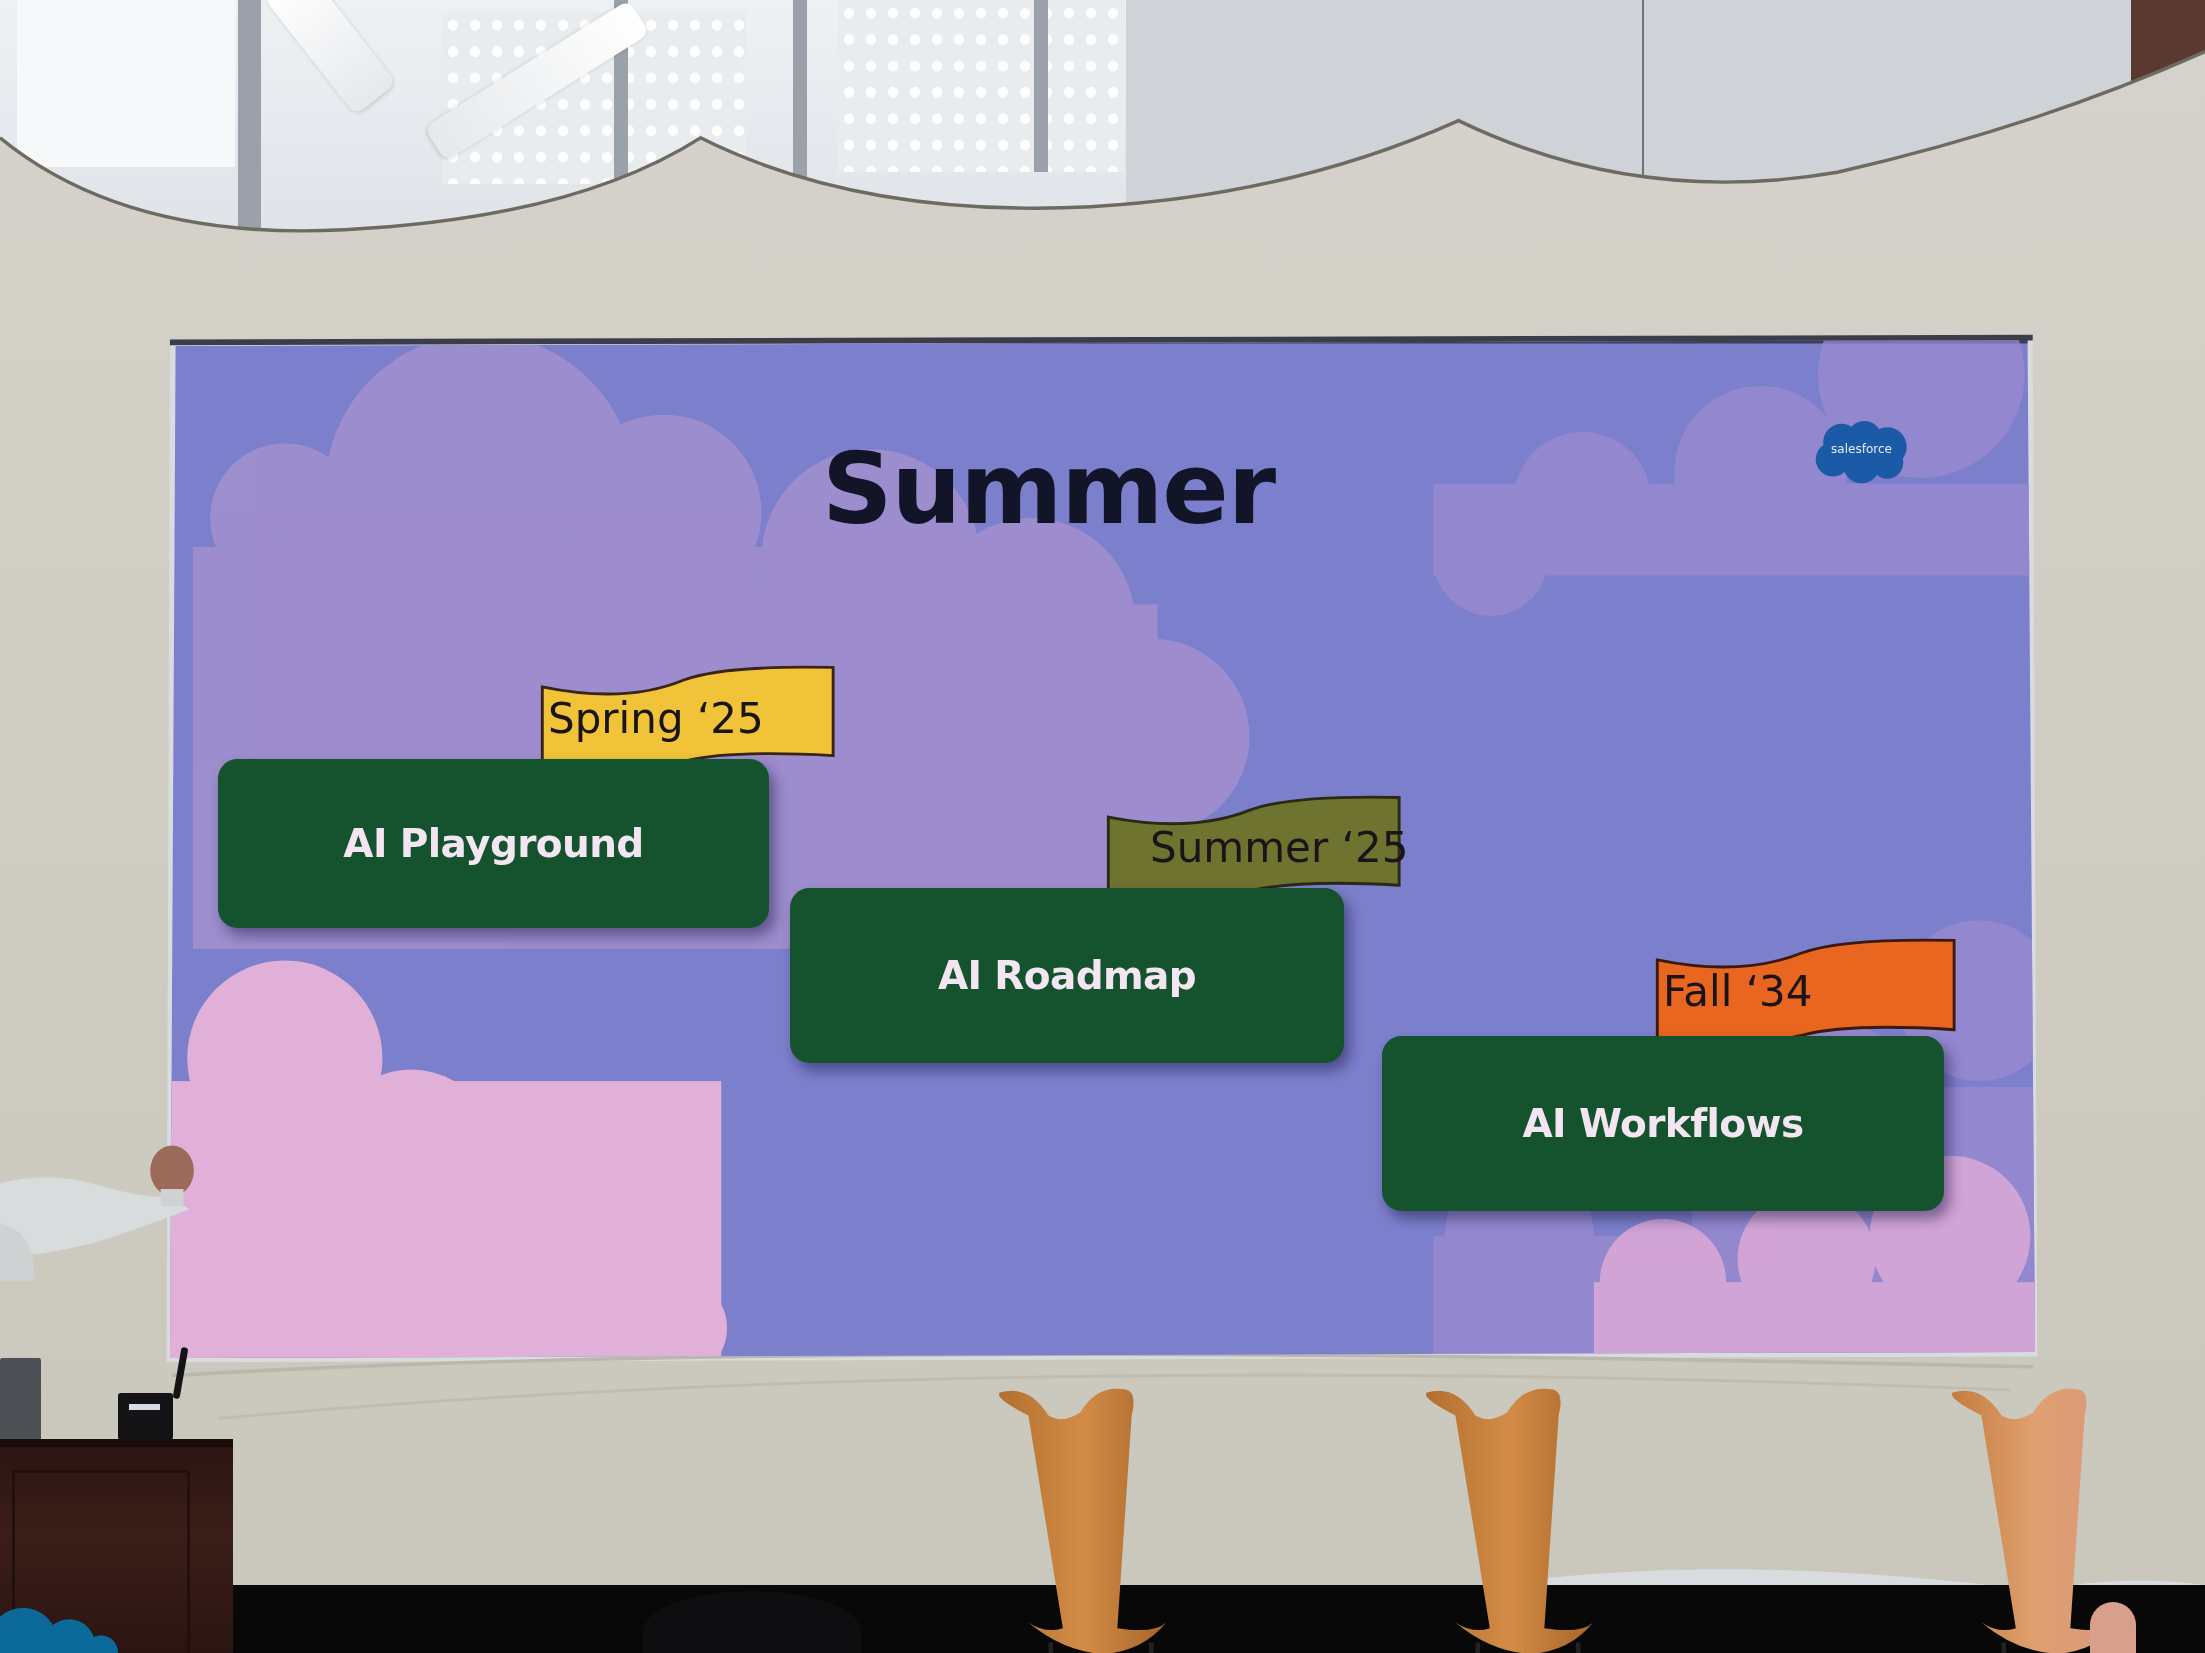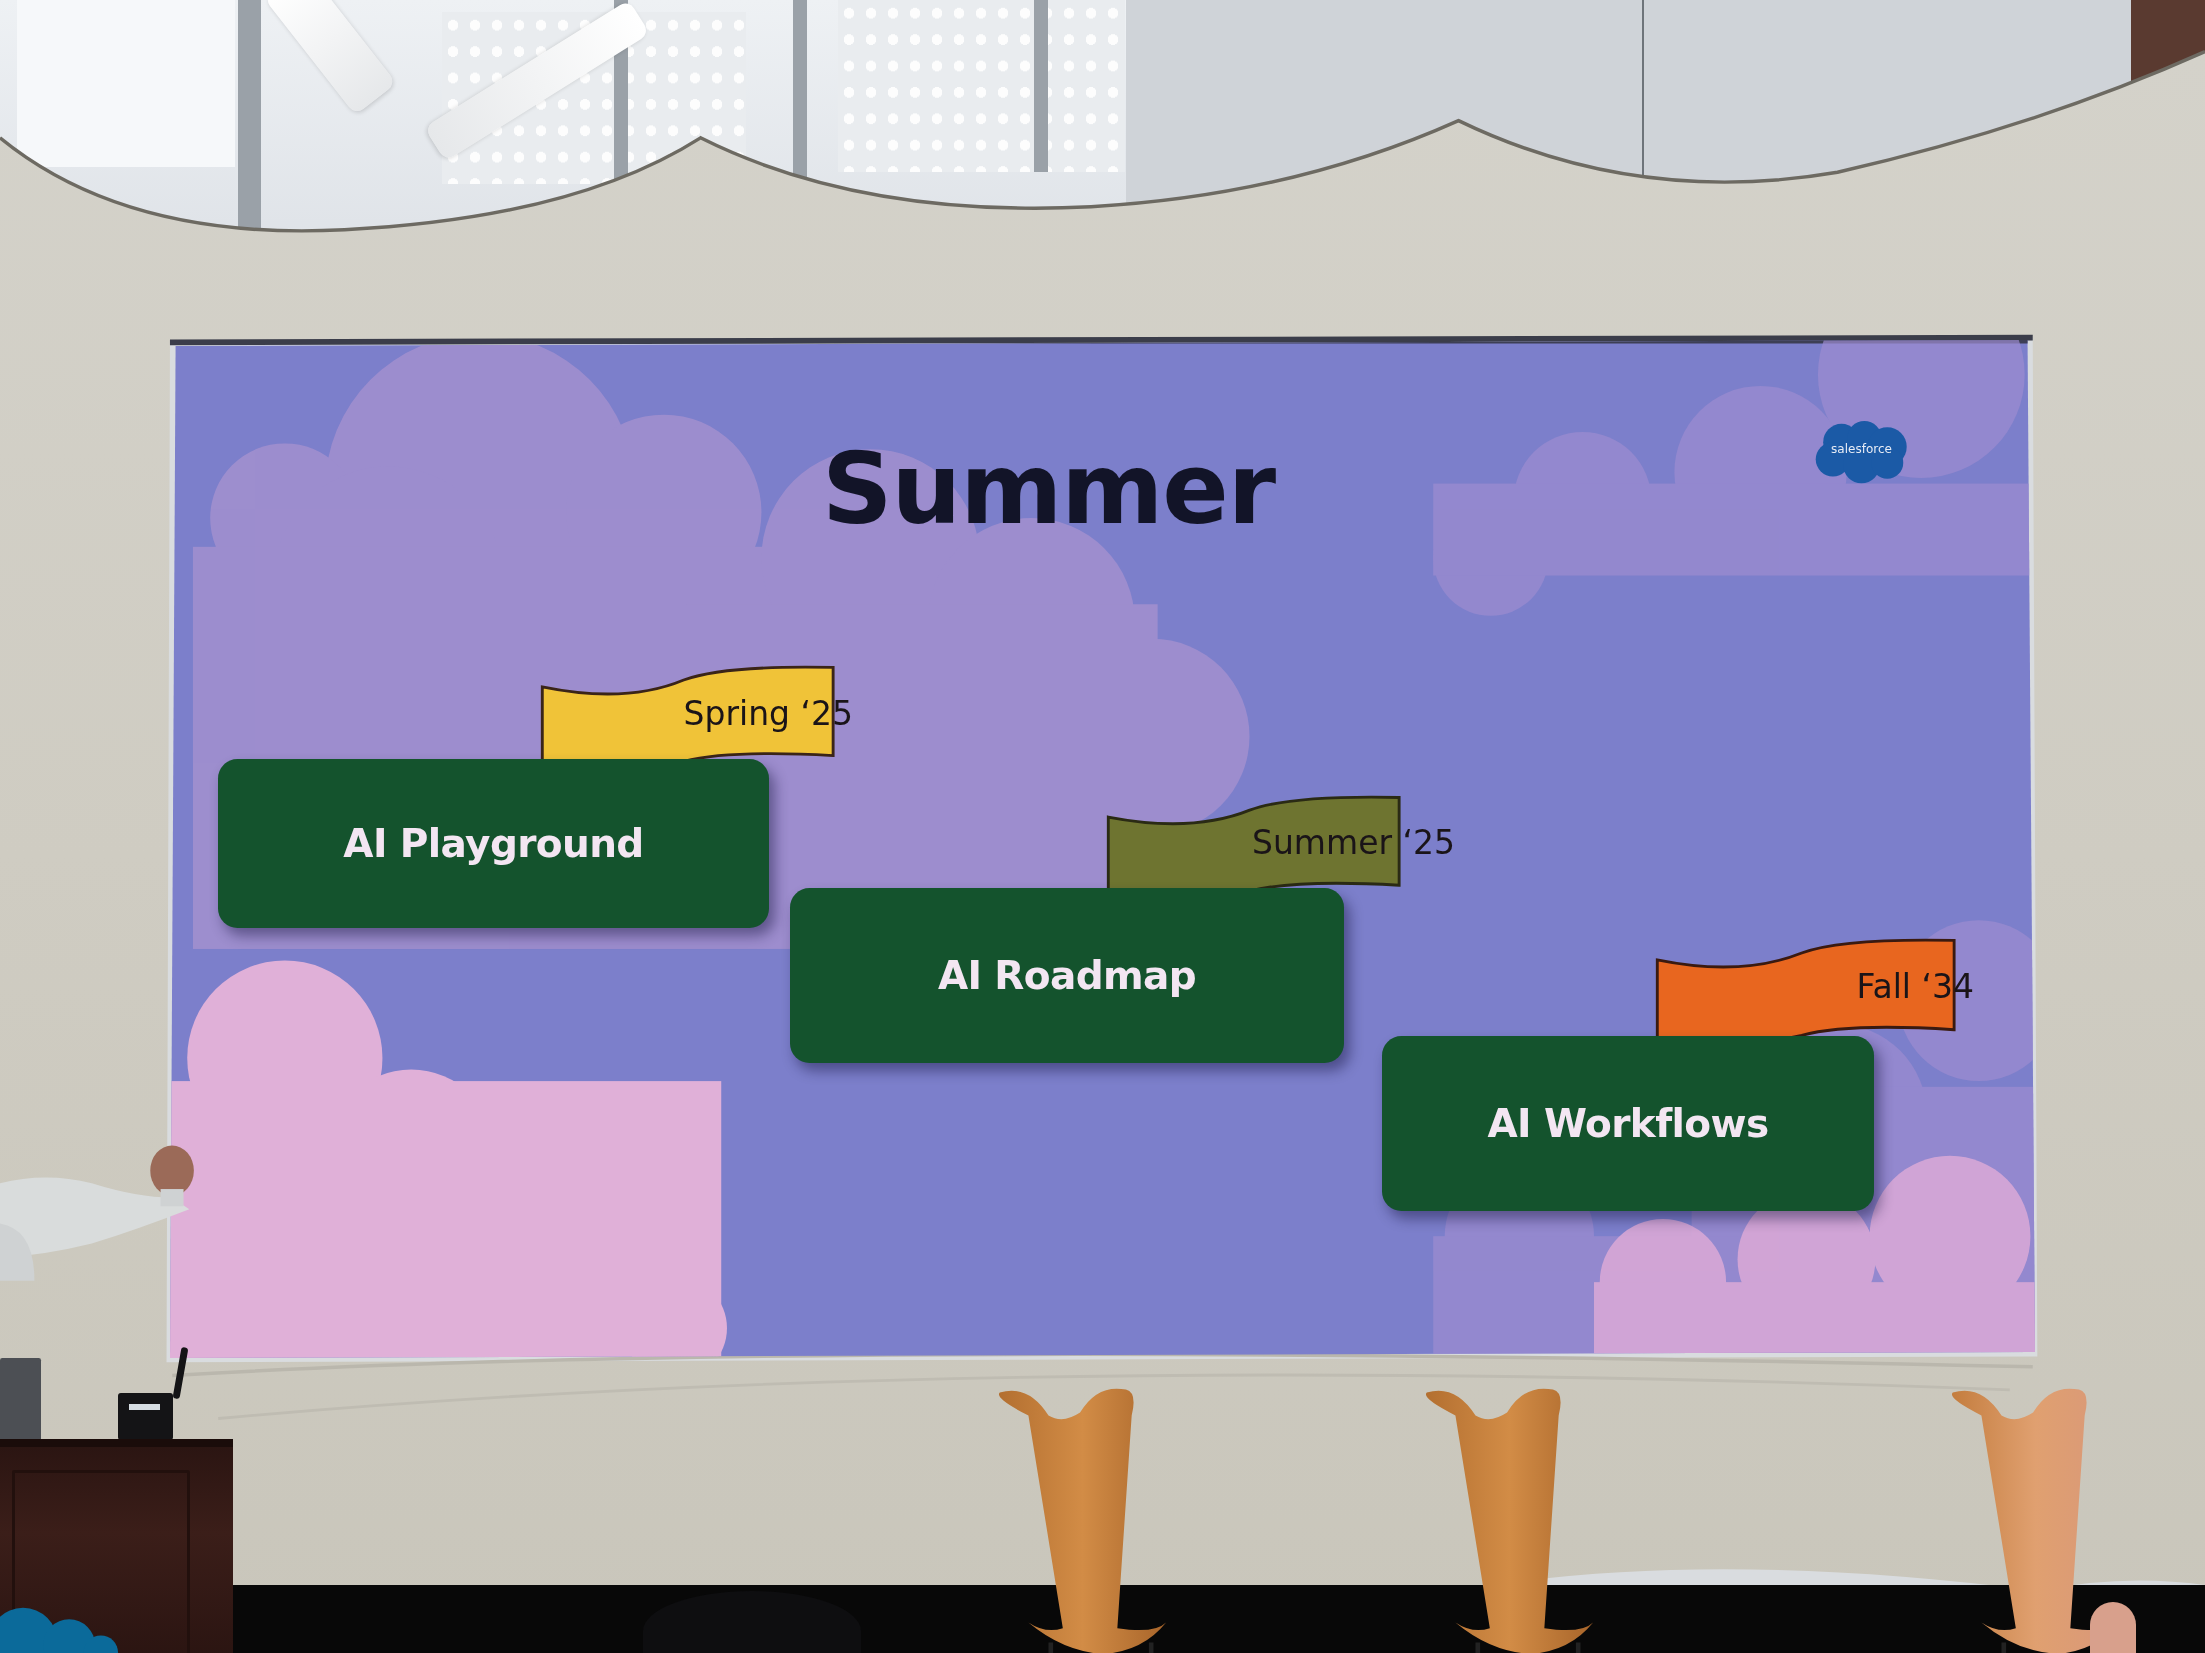--- a/index.html
+++ b/index.html
@@ -63,22 +63,22 @@
     box-shadow: 5.7px 8px 12.6px rgba(20,18,60,0.45);
     display:flex; align-items:center; justify-content:center;
   }
   .card-label {
     color:#f3e6f2; font-size:39px; font-weight:700;
     font-family:"DejaVu Sans", sans-serif; letter-spacing:-0.6px;
   }
   .flag { position:absolute; }
   .flag svg { position:absolute; left:0; top:0; width:100%; height:100%; overflow:visible; }
   .flag-label {
-    position:absolute; left:17px; width:100%; text-align:right;
-    font-size:33px; color:#1a1418; font-family:"DejaVu Sans", sans-serif;
+    position:absolute; left:8px; width:100%; text-align:left;
+    font-size:42px; color:#1a1418; font-family:"DejaVu Sans", sans-serif;
   }
 
   
   .podium {
     left:0; top:1439px; width:233px; height:215px;
     background:linear-gradient(180deg,#2b1512 0%,#3b1e19 40%,#2a1411 100%);
     border-top:8px solid #1a0c0a;
   }
   .podium-panel {
     left:11.5px; top:1470px; width:172px; height:184px;
@@ -219,21 +219,21 @@
     </div>
   </div>
 
   <div class="milestone" style="left:0;top:0;">
     <div class="flag" style="left:1485px;top:597px;width:302px;height:103px;">
       <svg viewBox="0 0 525 180" preserveAspectRatio="none">
         <path d="M4 40 Q 150 70 255 28 Q 325 2 520 6 L 520 162 Q 335 150 255 172 Q 150 196 4 178 Z" fill="#e8661f" stroke="#3a1a10" stroke-width="5"></path>
       </svg>
       <div class="flag-label" style="top:30px;">Fall ‘34</div>
     </div>
-    <div class="card" style="left:1212px;top:696px;width:492px;height:175px;">
+    <div class="card" style="left:1212px;top:696px;width:562px;height:175px;">
       <span class="card-label">AI Workflows</span>
     </div>
   </div>
 </div>
 
 <div class="abs floor-shadow"></div>
 
 <svg class="abs presenter-arm" viewBox="0 0 340 240">
   <path d="M0 70 Q 80 50 160 70 Q 240 95 300 95 L 330 115 Q 240 150 160 175 Q 80 195 0 200 Z" fill="#d9dcdc"></path>
   <path d="M0 140 Q 60 150 60 240 L 0 240 Z" fill="#cfd2d3"></path>

